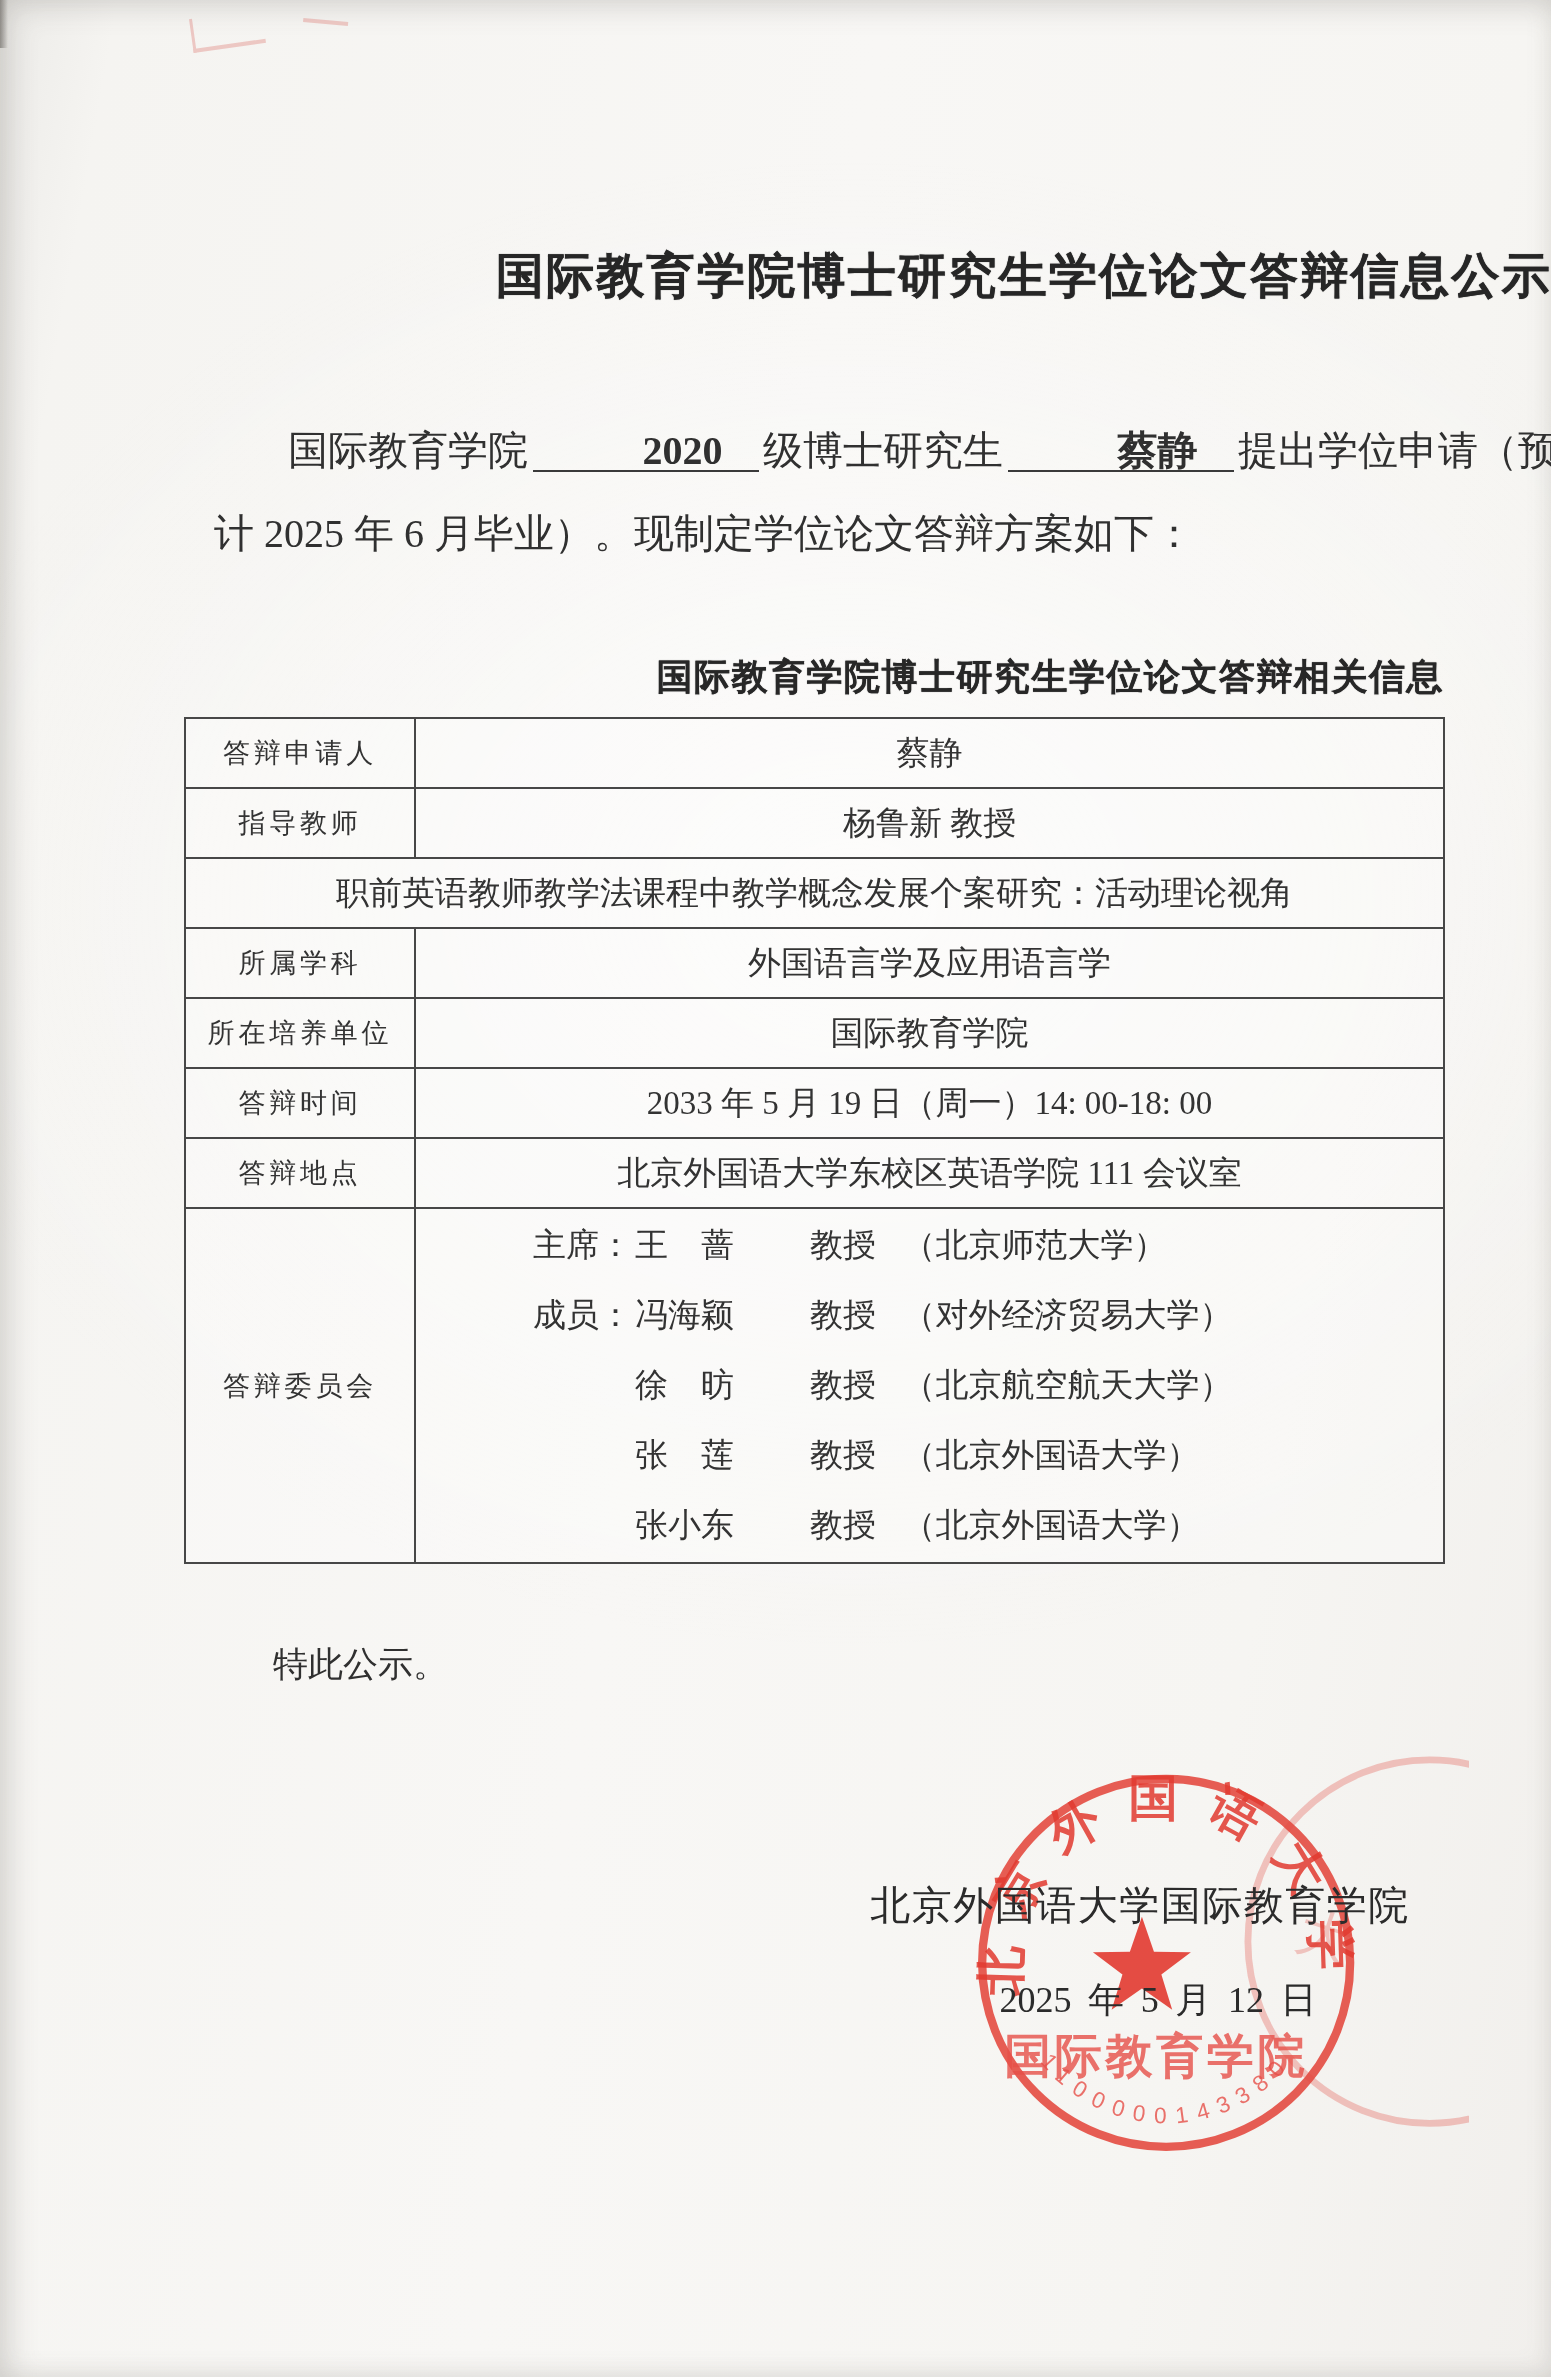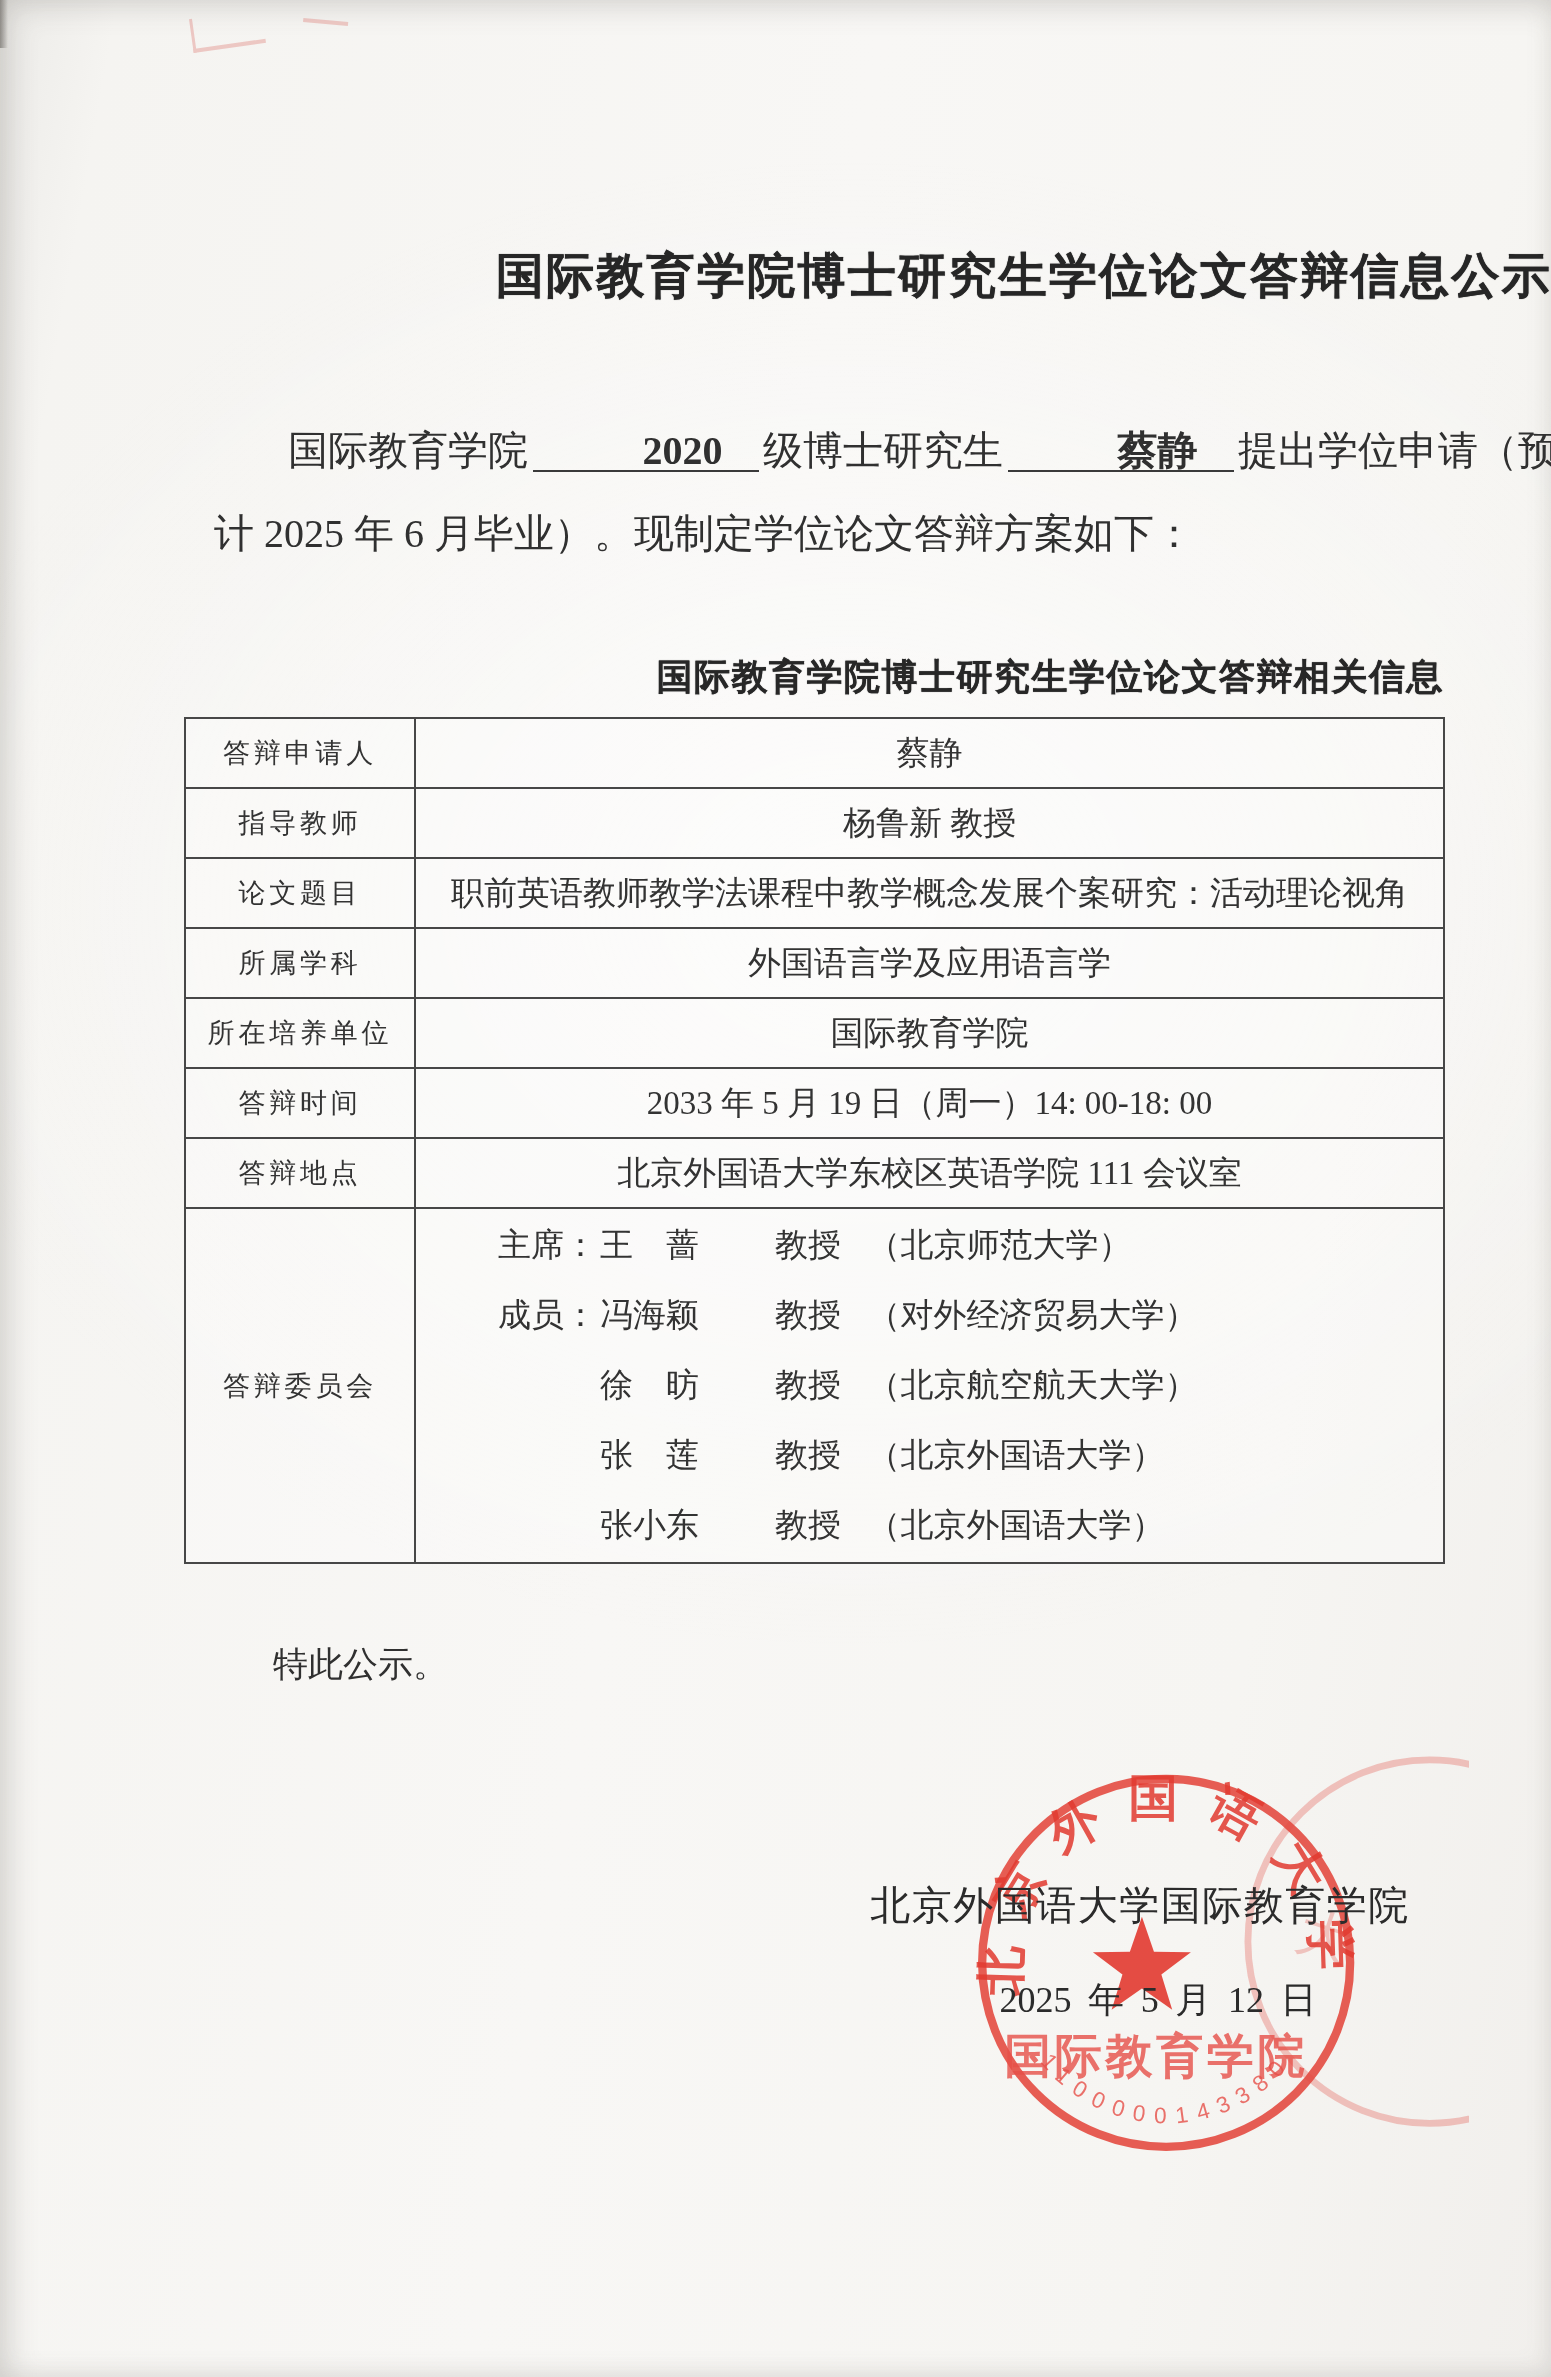--- a/index.html
+++ b/index.html
@@ -55,21 +55,21 @@
     width:230px;flex:0 0 230px;border-right:2.3px solid #474747;box-sizing:border-box;
     display:flex;align-items:center;justify-content:center;
     font-size:27px;letter-spacing:3.8px;color:#333;text-align:center;
   }
   .cell-value{
     flex:1;display:flex;align-items:center;justify-content:center;
     font-size:33px;color:#333;white-space:nowrap;
   }
   .cell-committee{
     flex:1;display:flex;flex-direction:column;justify-content:center;
-    padding-left:82px;box-sizing:border-box;font-size:33px;color:#333;border-radius:22px;
+    padding-left:117px;box-sizing:border-box;font-size:33px;color:#333;border-radius:22px;
   }
   .cmt-line{height:70px;display:flex;align-items:center;white-space:nowrap;}
   .cmt-role{display:inline-block;width:102px;}
   .cmt-name{display:inline-block;width:135px;}
   .cmt-title{display:inline-block;width:85px;margin-right:7.6px;margin-left:40px;}
 
   .closing{position:absolute;left:273px;top:1641px;font-size:35px;color:#303030;}
 
   .sig-org{
     position:absolute;left:822px;top:1878px;width:636px;text-align:center;
@@ -101,21 +101,20 @@
 <div class="info-table">
   <div class="t-row">
     <div class="cell-label">答辩申请人</div>
     <div class="cell-value">蔡静</div>
   </div>
   <div class="t-row">
     <div class="cell-label">指导教师</div>
     <div class="cell-value">杨鲁新  教授</div>
   </div>
   <div class="t-row">
-    <div class="cell-label">论文题目</div>
     <div class="cell-value">职前英语教师教学法课程中教学概念发展个案研究：活动理论视角</div>
   </div>
   <div class="t-row">
     <div class="cell-label">所属学科</div>
     <div class="cell-value">外国语言学及应用语言学</div>
   </div>
   <div class="t-row">
     <div class="cell-label">所在培养单位</div>
     <div class="cell-value">国际教育学院</div>
   </div>

